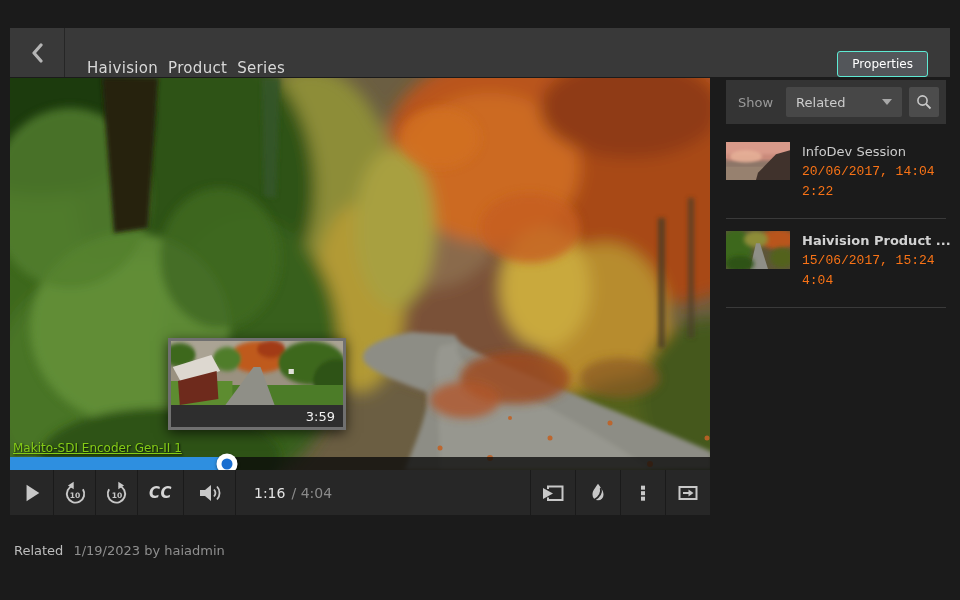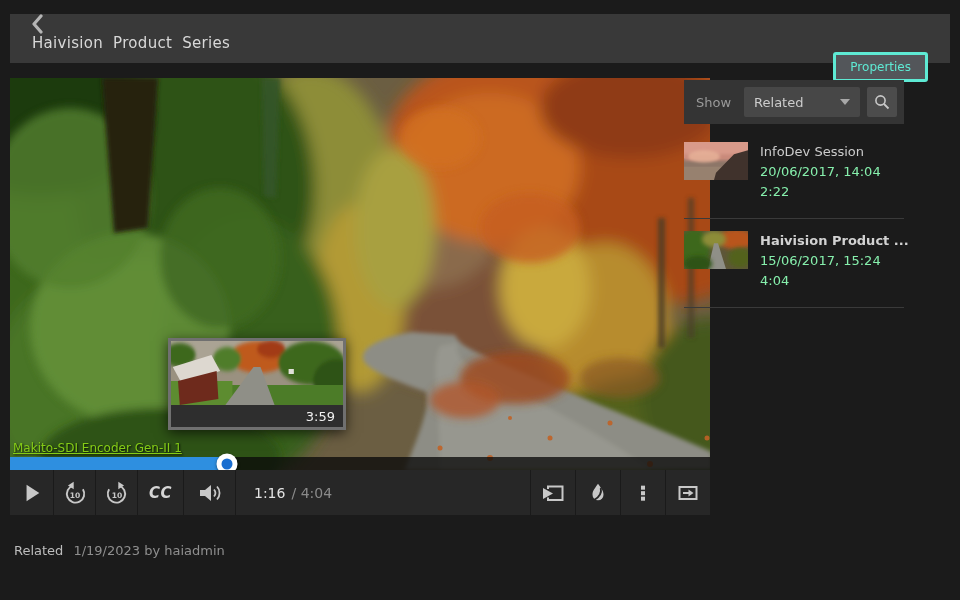--- a/index.html
+++ b/index.html
@@ -1,25 +1,25 @@
 <!DOCTYPE html>
 <html><head>
 <meta charset="utf-8">
 <style>
   * { margin:0; padding:0; box-sizing:border-box; }
   html,body { background:#111; }
   body { font-family:"DejaVu Sans","Liberation Sans",sans-serif; }
   #app { position:relative; width:960px; height:600px; background:#1b1b1b; overflow:hidden; }
 
   
-  .topbar { position:absolute; left:10px; top:14px; width:940px; height:49px; background:#393939; display:flex; align-items:flex-start;flex-direction:column; }
+  .topbar { position:absolute; left:10px; top:28px; width:940px; height:49px; background:#393939; display:flex; align-items:flex-end; }
   .back-btn { width:54px; height:100%; display:flex; align-items:center; justify-content:center; cursor:pointer; }
   .tb-sep { width:1px; height:100%; background:#262626; }
   .tb-title { margin-left:22px; font-size:15px; color:#d8d8d8; font-weight:400; letter-spacing:.3px; word-spacing:5px; }
-  .props-btn { margin-left:auto; margin-right:22px; background:#53565a; border:3px solid #5eead4; border-radius:3px; color:#5eead4; font-size:12px; padding:5px 14px; cursor:pointer; font-family:inherit; }
+  .props-btn { margin-left:auto; margin-right:22px; background:#53565a; border:1px solid #5eead4; border-radius:3px; color:#ffffff; font-size:12px; padding:5px 14px; cursor:pointer; font-family:inherit; }
 
   
   .video { position:absolute; left:10px; top:78px; width:700px; height:392px; background:#24251c; overflow:visible; }
   .video svg.scene { position:absolute; inset:0; width:100%; height:100%; display:block; }
   .hotmark { position:absolute; left:3px; bottom:15px; color:#84cc16; font-size:12px; text-decoration:underline; text-shadow:1px 1px 2px rgba(0,0,0,.9); cursor:pointer; }
 
   .seek { position:absolute; left:0; right:0; bottom:0; height:13px; background:rgba(10,10,10,.78); cursor:pointer; }
   .seek-fill { height:100%; background:#2e8fe0; }
   .seek-thumb { position:absolute; top:50%; transform:translate(-50%,-50%); width:21px; height:21px; border-radius:50%; background:#fff; display:flex; align-items:center; justify-content:center; cursor:grab; box-shadow:0 1px 3px rgba(0,0,0,.5); }
   .seek-thumb .dot { width:11px; height:11px; border-radius:50%; background:#1a6ed0; }
@@ -34,34 +34,34 @@
   .cb { display:flex; align-items:center; justify-content:center; cursor:pointer; }
   .cb.l { border-right:1px solid #1a1a1a; }
   .cb.r { border-left:1px solid #1a1a1a; width:45px; }
   .cb-play { width:44px; } .cb-skip { width:42px; } .cb-cc { width:46px; } .cb-vol { width:52px; }
   .cc-text { font-size:15px; font-weight:bold; color:#d6d6d6; letter-spacing:.5px;font-style:italic; }
   .time { flex:1; display:flex; align-items:center; padding-left:18px; font-size:14px; cursor:default; }
   .time .cur { color:#e2e2e2; font-weight:normal; }
   .time .dim { color:#8a8a8a; margin-left:6px; }
 
   
-  .sidebar { position:absolute; left:684px; top:80px; width:220px; }
+  .sidebar { position:absolute; left:726px; top:80px; width:220px; }
   .show-row { height:44px; background:#343434; display:flex; align-items:center; padding:0 7px 0 12px; }
   .show-label { color:#9a9a9a; font-size:13px; margin-right:13px; }
   .dropdown { flex:1; height:30px; background:#474747; border-radius:2px; display:flex; align-items:center; padding:0 10px; color:#cccccc; font-size:13px; cursor:pointer; }
   .dropdown .caret { margin-left:auto; display:flex; }
   .search-btn { width:30px; height:30px; background:#4c4c4c; border-radius:2px; margin-left:7px; display:flex; align-items:center; justify-content:center; cursor:pointer; flex:none; }
 
   .rel-list { margin-top:16px; }
   .rel-item { display:flex; padding:2px 0 16px; border-bottom:1px solid #3a3a3a; margin-bottom:10px; cursor:pointer; }
   .rel-thumb { width:64px; height:38px; flex:none; display:block; }
   .rel-meta { margin-left:12px; font-size:13px; line-height:20px; min-width:0; }
   .rel-title { color:#cccccc; white-space:nowrap; }
   .rel-title.bold { font-weight:bold; color:#d2d2d2; }
-  .rel-sub { color:#86efac; }
+  .rel-sub { color:#f97316;font-family:Liberation Mono, monospace; }
 
   
   .created { position:absolute; left:14px; top:543px; font-size:13px; }
   .created .lbl { color:#bdbdbd; margin-right:10px; }
   .created .val { color:#8f8f8f; }
 </style>
 </head>
 <body>
 
 <div id="app">

